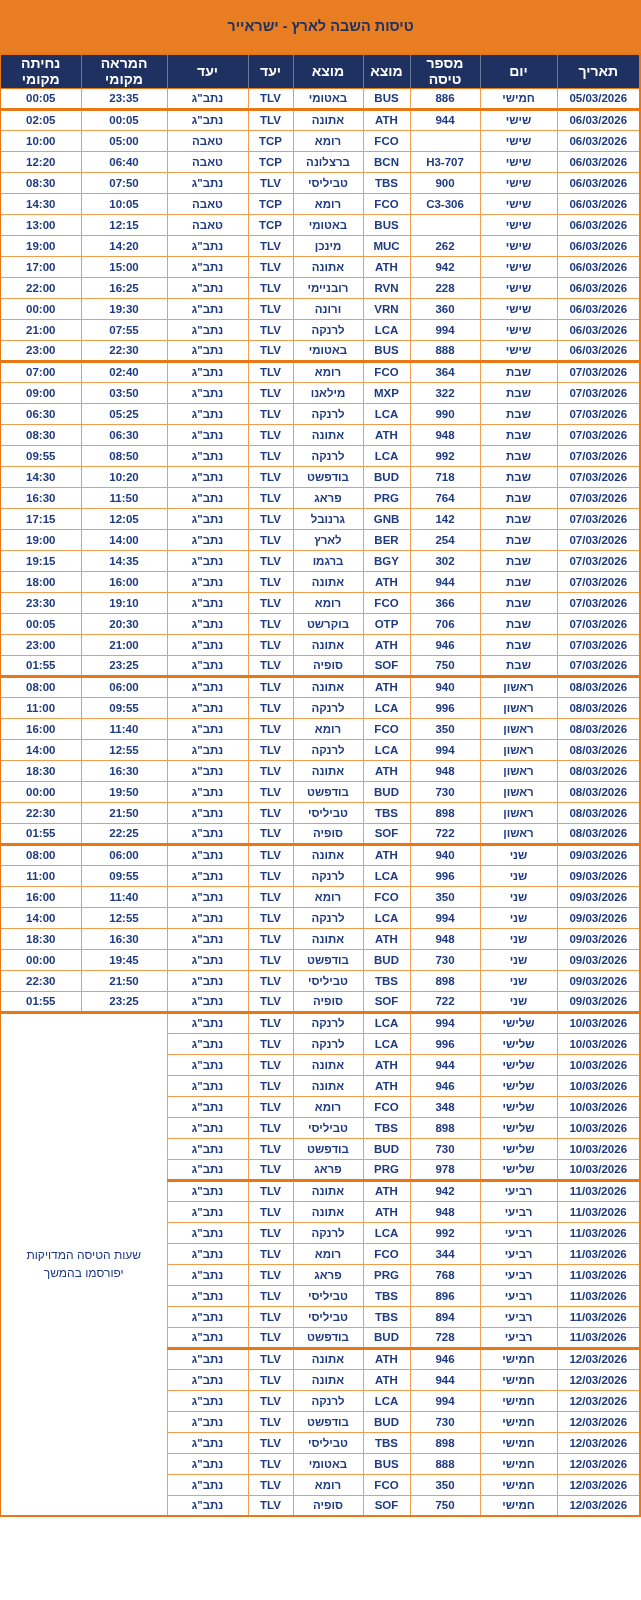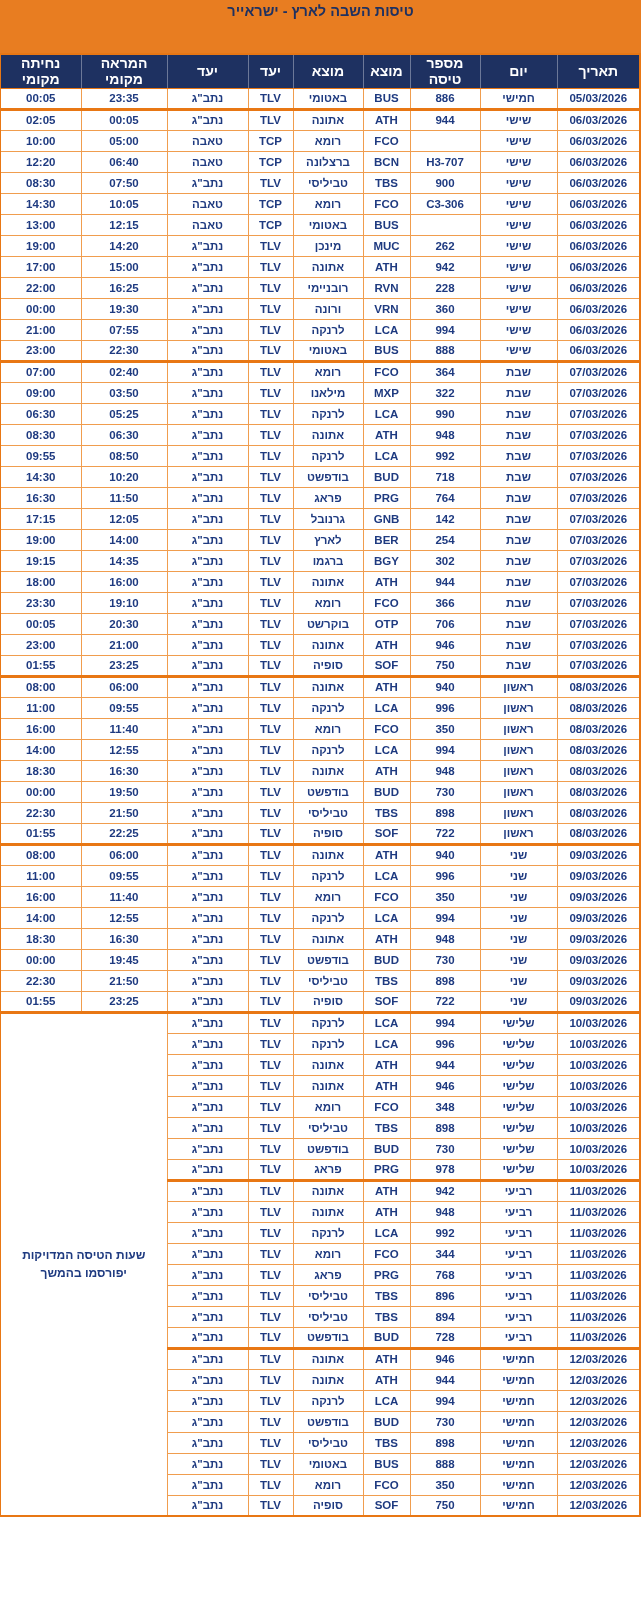--- a/index.html
+++ b/index.html
@@ -10,21 +10,21 @@
     direction: rtl;
   }
   
   .banner {
     width: 641px;
     height: 53px;
     background: #e87d21;
     color: #1e3161;
     text-align: center;
     display: flex;
-    flex-direction: row;
+    flex-direction: column;
     justify-content: center;
     padding: 2px 0 3px 0;
   }
   .banner .title {
     font-size: 14.5px;
     font-weight: bold;
     line-height: 19px;
   }
   .banner .sub {
     font-size: 12px;
@@ -64,21 +64,21 @@
   }
   tr.sep td { border-bottom: 3px solid #e87714; }
   td.note-cell {
     vertical-align: middle;
     white-space: normal;
     border: 1px solid #f09d4e;
     background: #ffffff;
   }
   td.note-cell .note-text {
     font-size: 12px;
-    font-weight: bold;
+    font-weight: normal;
     color: #1e3a80;
     width: 130px;
     margin: 0 auto;
     text-align: center;
     line-height: 18px;
   }
 </style>
 </head>
 <body>
 

